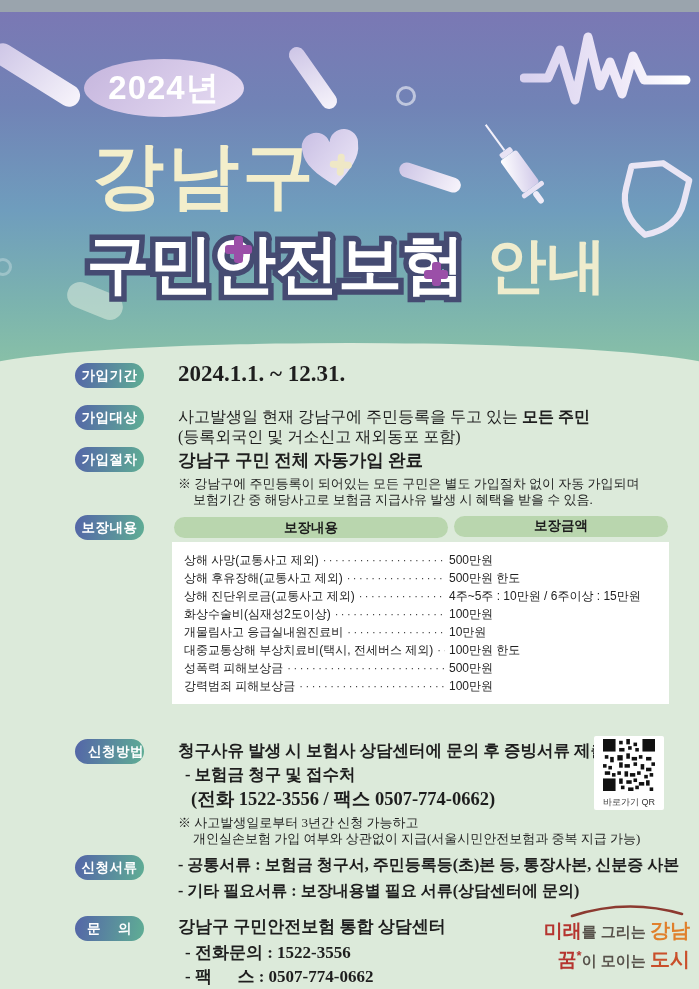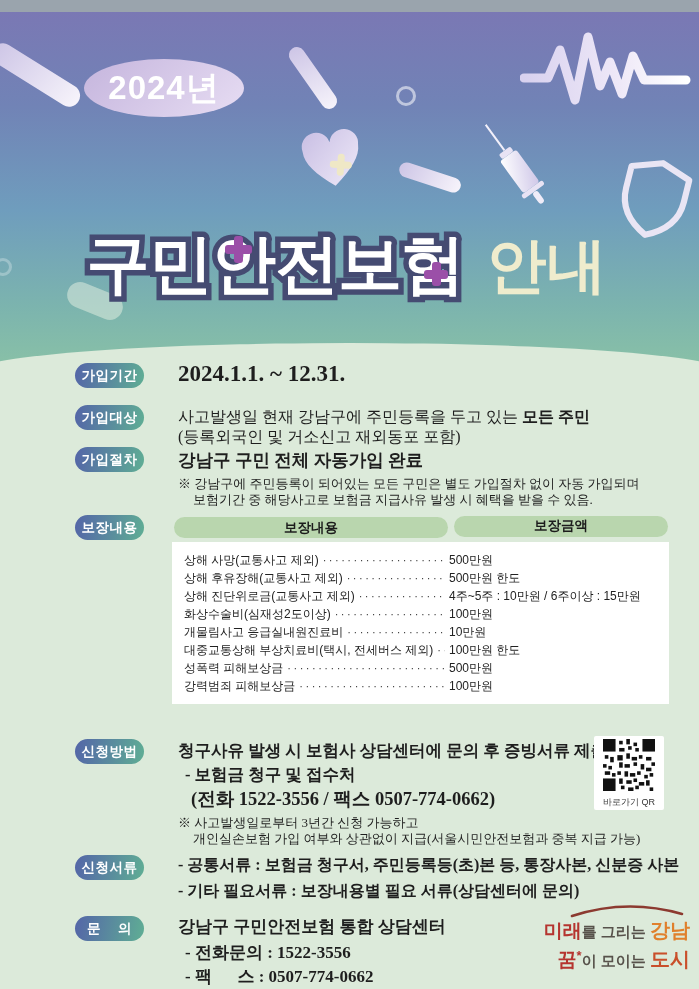--- a/index.html
+++ b/index.html
@@ -134,20 +134,21 @@
       <rect x="7" y="78" width="26" height="5" rx="2.5" fill="#e8e3f4"></rect>
       <rect x="17" y="83" width="6" height="14" rx="3" fill="#efecf8"></rect>
     </svg>
     <svg class="deco" style="left:618px;top:146px;transform:rotate(14deg);" width="72" height="82" viewBox="0 0 70 80">
       <path d="M35 4 L64 14 V36 C64 55 52 68 35 76 C18 68 6 55 6 36 V14 Z" fill="none" stroke="#e9e5f4" stroke-width="6" stroke-linejoin="round"></path>
     </svg>
     <div class="deco faint-pill" style="left:66px;top:276px;width:58px;height:26px;transform:rotate(22deg);"></div>
     <div class="deco faint-ring" style="left:-6px;top:246px;width:18px;height:18px;"></div>
 
     <div class="year-badge">2024년</div>
+    <div class="title1">강남구</div>
     <div class="title2">
       <span class="outlined">
         <span class="back">구민안전보험</span>
         <span class="front">구민안전보험</span>
       </span>
       <span class="title-suffix">안내</span>
       <span class="pcross" style="left:139px;top:18px;width:27px;height:27px;">
           <span class="v"></span>
           <span class="h"></span>
         </span>
@@ -229,21 +230,21 @@
     </div>
     <div class="trow">
       <span class="left">
           <span class="itm">강력범죄 피해보상금</span>
           <span class="lead">····································································</span>
         </span>
       <span class="amt">100만원</span>
     </div>
   </div>
 
-  <div class="pill-label" style="top:727px;">신청방법</div>
+  <div class="pill-label" style="top:727px;text-align:right;">신청방법</div>
   <div class="txt b" style="left:178px;top:728px;font-size:16.5px;">청구사유 발생 시 보험사 상담센터에 문의 후 증빙서류 제출</div>
   <div class="txt b" style="left:185px;top:752px;font-size:16.5px;">- 보험금 청구 및 접수처</div>
   <div class="txt b" style="left:191px;top:774px;font-size:18.5px;">(전화 1522-3556 / 팩스 0507-774-0662)</div>
   <div class="txt" style="left:178px;top:802px;font-size:13px;">※ 사고발생일로부터 3년간 신청 가능하고</div>
   <div class="txt" style="left:193px;top:818px;font-size:13px;">개인실손보험 가입 여부와 상관없이 지급(서울시민안전보험과 중복 지급 가능)</div>
 
   <div class="qrbox">
     <svg width="56" height="52" viewBox="0 0 29 29">
       <rect x="0" y="0" width="29" height="29" fill="#fff"></rect>
       <g fill="#111">

